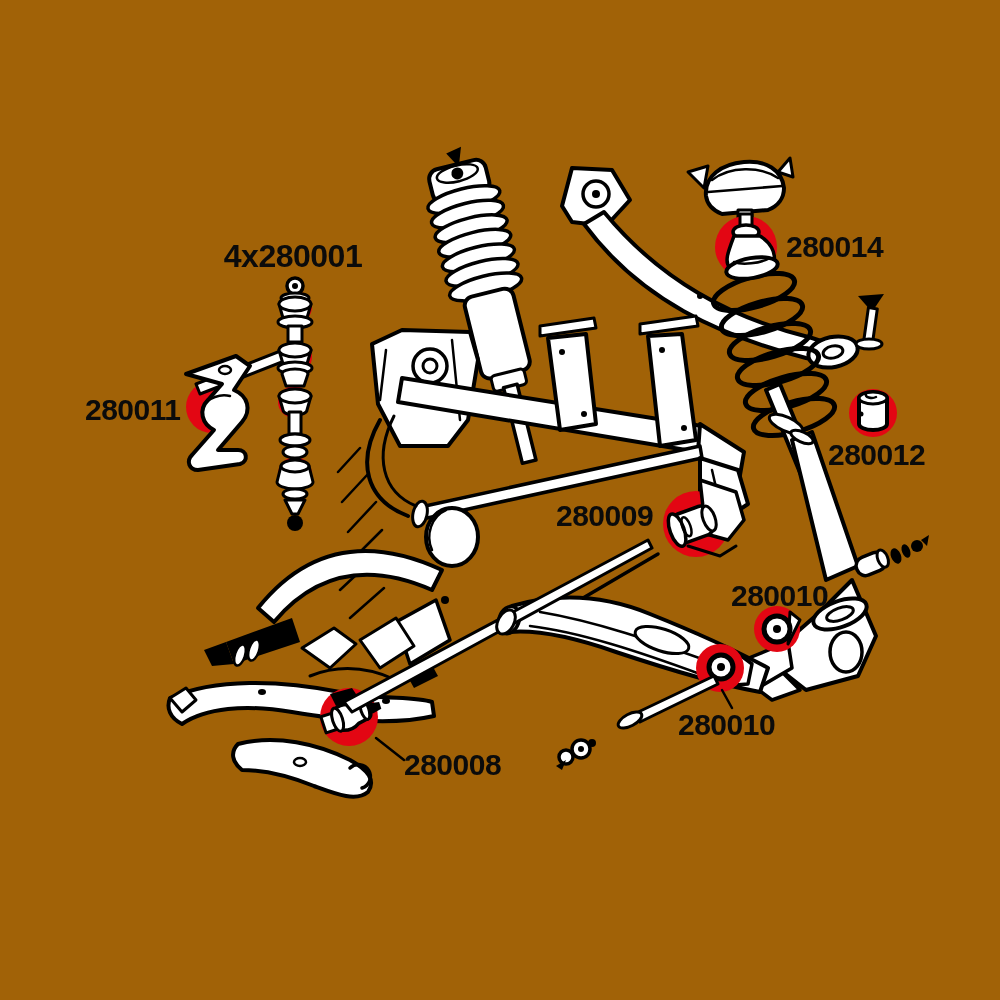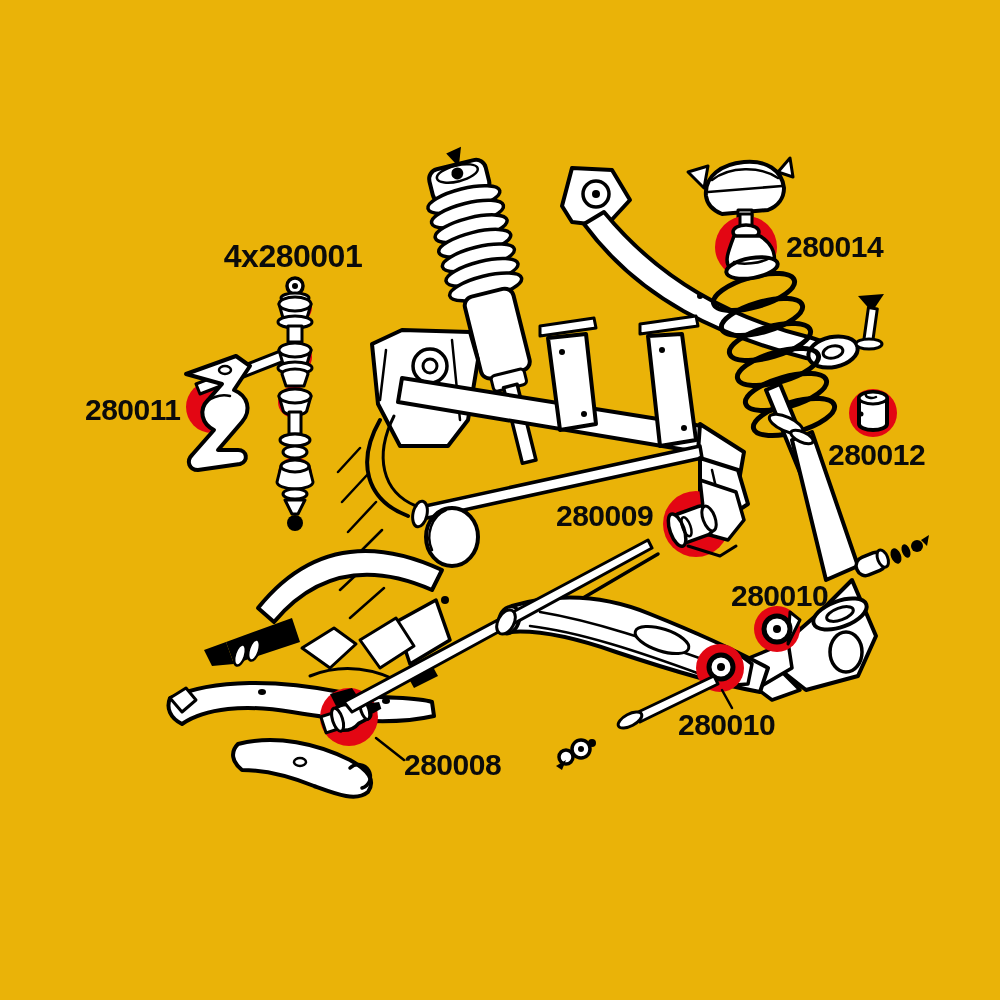--- a/index.html
+++ b/index.html
@@ -1,16 +1,16 @@
 <!DOCTYPE html>
 <html><head>
 <meta charset="utf-8">
 <style>
   html,body{margin:0;padding:0;background:#ffffff;}
-  .stage{width:1000px;height:1000px;position:relative;background:#eab308;overflow:hidden;}
+  .stage{width:1000px;height:1000px;position:relative;background:#a16207;overflow:hidden;}
   svg{display:block;}
   .part-label{
     font-family:"Liberation Sans", sans-serif;
     font-weight:bold;
     font-size:30px;
     letter-spacing:-0.5px;
     fill:#0b0b0b;
   }
   .part-label.big{font-size:32px;}
   .ln{stroke:#000;fill:none;stroke-linecap:round;stroke-linejoin:round;}

